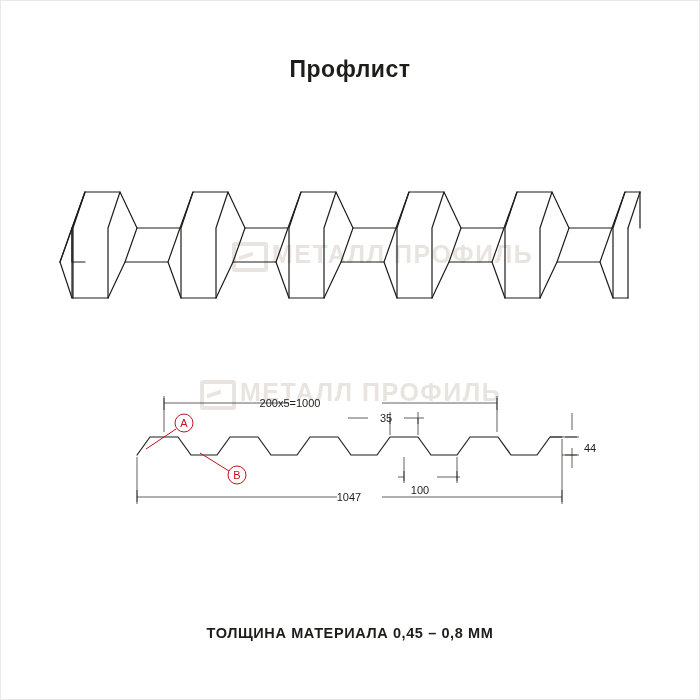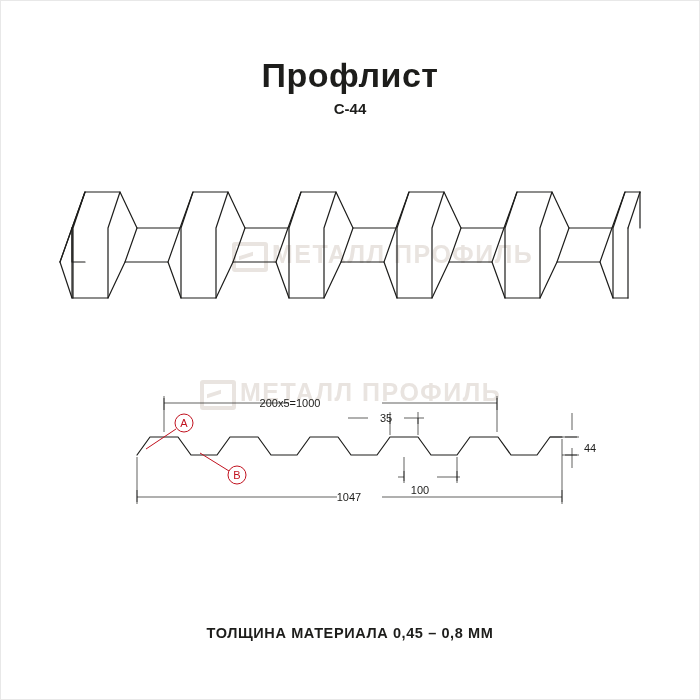--- a/index.html
+++ b/index.html
@@ -27,21 +27,21 @@
     border: 1px solid #e8e8e8;
     box-sizing: border-box;
     pointer-events: none;
   }
   .title {
     position: absolute;
     top: 56px;
     left: 0;
     width: 700px;
     text-align: center;
-    font-size: 34px;
+    font-size: 23px;
     font-weight: bold;
     letter-spacing: 0.5px;
     color: #1d1d1b;
   }
   .subtitle {
     position: absolute;
     top: 100px;
     left: 0;
     width: 700px;
     text-align: center;
@@ -110,21 +110,20 @@
   }
 </style>
 </head>
 <body>
 
 <div id="page">
 
   <div class="border-frame"></div>
 
   <div class="title">Профлист</div>
-  <div class="subtitle">С-44</div>
 
   <div class="wm-box wm-box-1"></div>
   <div class="wm wm-text-1">МЕТАЛЛ ПРОФИЛЬ</div>
 
   <div class="wm-box wm-box-2"></div>
   <div class="wm wm-text-2">МЕТАЛЛ ПРОФИЛЬ</div>
 
   <svg class="draw" width="700" height="700" viewBox="0 0 700 700">
     <g fill="none" stroke="#1d1d1b" stroke-width="1.2" stroke-linejoin="round" stroke-linecap="round">
 

